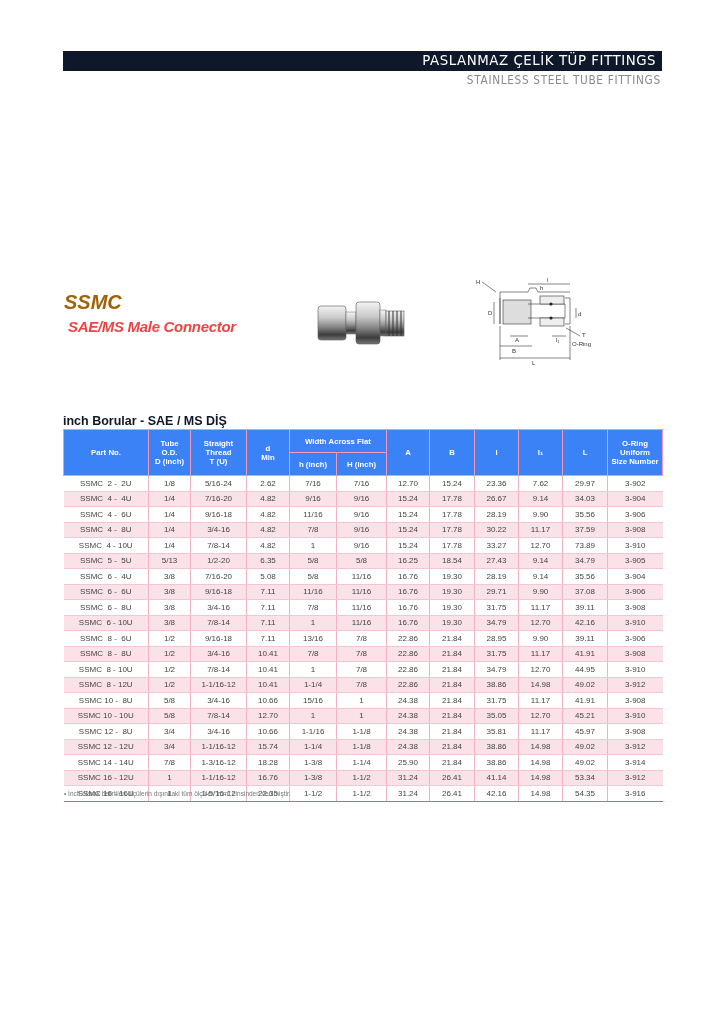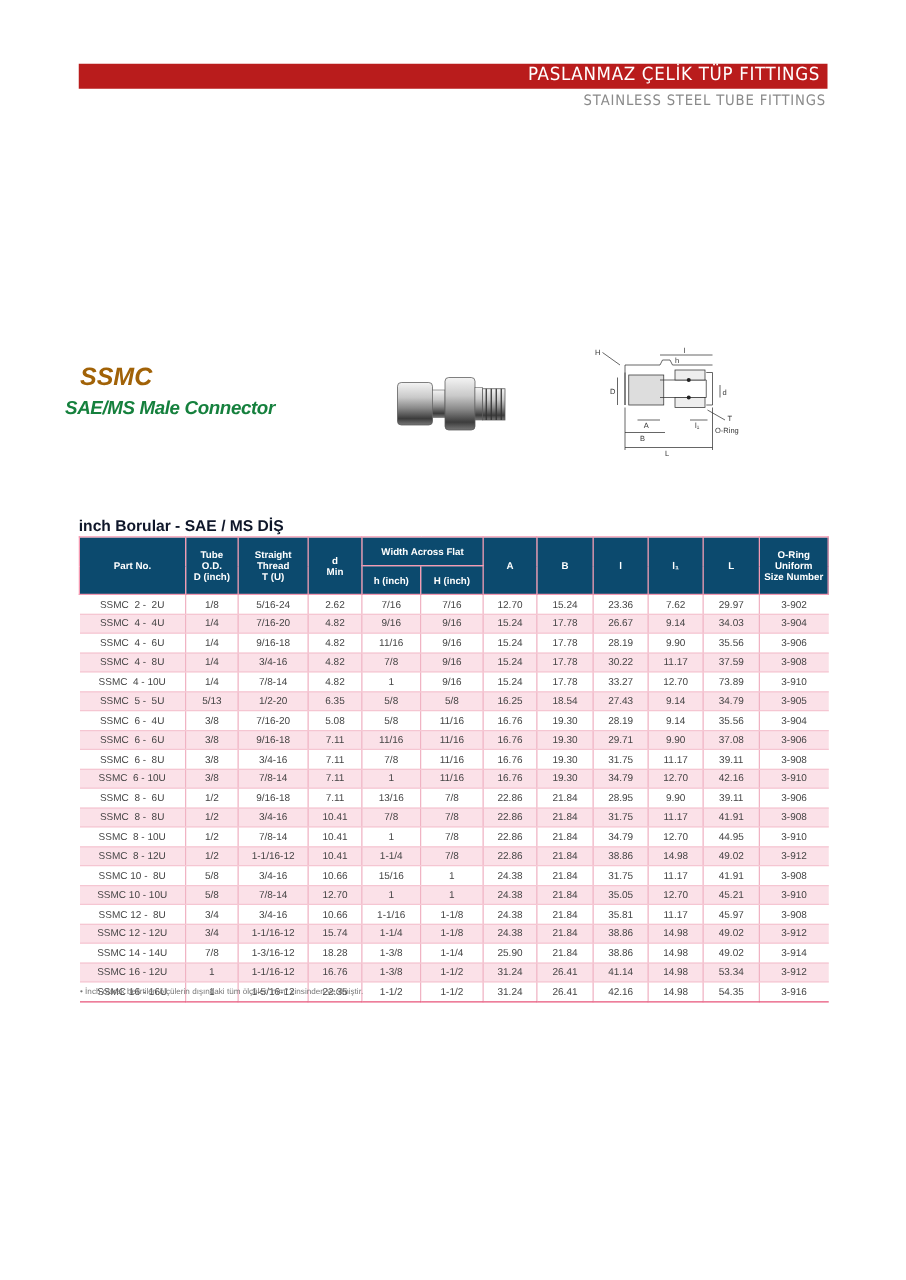--- a/index.html
+++ b/index.html
@@ -1,26 +1,26 @@
 <!DOCTYPE html>
 <html><head>
 <meta charset="utf-8">
 <style>
   html, body { margin:0; padding:0; background:#ffffff; }
   body { width:725px; height:1024px; position:relative; overflow:hidden; font-family:"Liberation Sans", sans-serif; color:#333; }
-  .banner { position:absolute; left:63px; top:51px; width:599px; height:20px; background:#b91c1c; }
+  .banner { position:absolute; left:63px; top:51px; width:599px; height:20px; background:#0f172a; }
   .banner-title { position:absolute; right:6px; top:1px; color:#fff; font-size:14.5px; letter-spacing:0.6px; font-family:"DejaVu Sans", sans-serif; font-weight:normal; transform:scaleX(0.92); transform-origin:right center; white-space:nowrap; }
   .subtitle { position:absolute; right:64px; top:73px; color:#8a8a8a; font-size:11.5px; letter-spacing:0.7px; font-family:"DejaVu Sans", sans-serif; transform:scaleX(0.92); transform-origin:right center; white-space:nowrap; }
   .prod-code { position:absolute; left:64px; top:291px; font-size:20px; font-weight:bold; font-style:italic; color:#a16207; }
-  .prod-name { position:absolute; left:52px; top:318px; font-size:15px; font-weight:bold; font-style:italic; color:#15803d; letter-spacing:-0.3px; }
+  .prod-name { position:absolute; left:68px; top:318px; font-size:15px; font-weight:bold; font-style:italic; color:#ef4444; letter-spacing:-0.3px; }
   .photo { position:absolute; left:300px; top:290px; width:125px; height:65px; }
   .diagram { position:absolute; left:470px; top:278px; width:135px; height:100px; }
   .section-title { position:absolute; left:63px; top:414px; font-size:12.5px; font-weight:bold; color:#0f172a; }
   table.spec { position:absolute; left:63px; top:429px; width:599px; border-collapse:collapse; table-layout:fixed; font-size:8px; }
-  table.spec th { background:#0c4a6e; color:#fff; font-weight:bold; border:1px solid #f49ab2; padding:0; line-height:9px; font-size:7.8px; text-align:center; vertical-align:middle; }
+  table.spec th { background:#3b82f6; color:#fff; font-weight:bold; border:1px solid #f49ab2; padding:0; line-height:9px; font-size:7.8px; text-align:center; vertical-align:middle; }
   table.spec td { height:14.5px; padding:0; text-align:center; border-left:1px solid #f0b3c3; border-right:1px solid #f0b3c3; color:#444; font-size:8px; white-space:pre; }
   table.spec tr.odd td { background:#fff; }
   table.spec tr.even td { background:#fbe1e8; }
   table.spec tbody tr td { border-bottom:1px solid #f5c6d2; }
   table.spec tbody tr:last-child td { border-bottom:1.5px solid #e8547a; }
   table.spec td:first-child { border-left:none; }
   table.spec td:last-child { border-right:none;margin-top:48px; }
   .footnote { position:absolute; left:64px; top:790px; font-size:6.5px; color:#777; }
 </style>
 </head>

